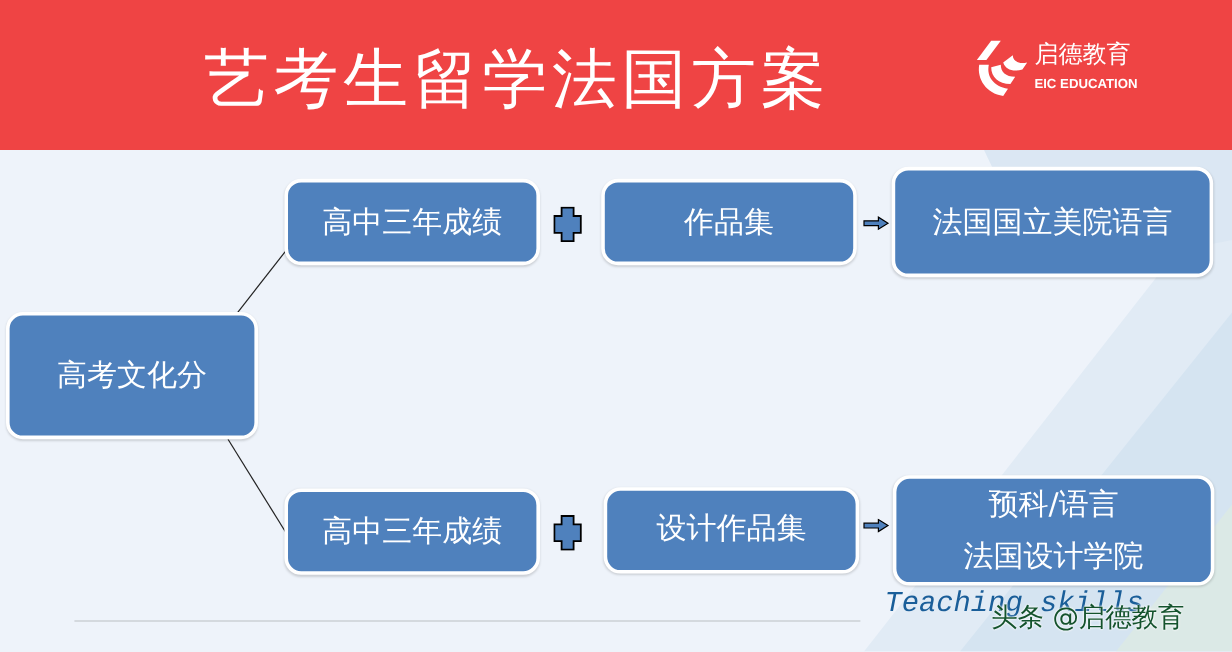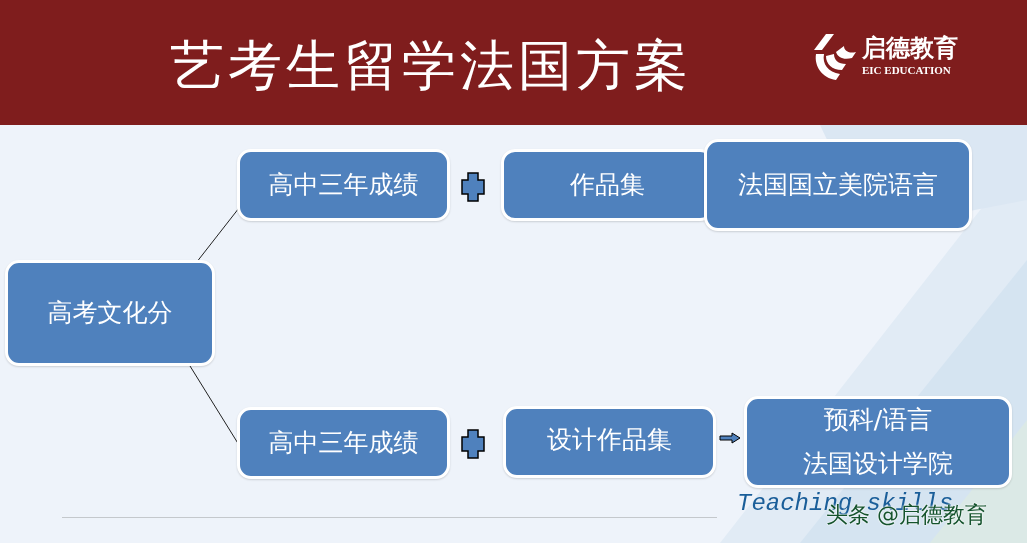--- a/index.html
+++ b/index.html
@@ -1,23 +1,23 @@
 <!DOCTYPE html>
 <html><head>
 <meta charset="utf-8">
 <style>
   * { margin:0; padding:0; box-sizing:border-box; }
   body { width:1027px; height:543px; overflow:hidden; background:#eef3fa; position:relative;
          font-family:"DejaVu Sans","Liberation Sans",sans-serif; }
-  .header { position:absolute; left:0; top:0; width:1027px; height:125px; background:#7f1d1d; }
+  .header { position:absolute; left:0; top:0; width:1027px; height:125px; background:#ef4444; }
   .title { position:absolute; left:170px; top:30px; font-family:"DejaVu Serif","Liberation Serif",serif;
            font-size:54px; color:#ffffff; letter-spacing:4px; white-space:nowrap; }
   .logo { position:absolute; left:812px; top:32px; width:180px; height:50px; }
-  .logo-cn { position:absolute; left:50px; top:0; font-size:24px; font-weight:bold; color:#fff; white-space:nowrap; }
-  .logo-en { position:absolute; left:50px; top:32px; font-family:Liberation Serif, serif;
+  .logo-cn { position:absolute; left:50px; top:0; font-size:20px; font-weight:normal; color:#fff; white-space:nowrap; }
+  .logo-en { position:absolute; left:50px; top:32px; font-family:Liberation Sans, sans-serif;
              font-size:11px; font-weight:bold; color:#fff; white-space:nowrap; }
   .deco { position:absolute; left:0; top:125px; width:1027px; height:418px; overflow:hidden; }
   .node { position:absolute; background:#4f81bd; border:3px solid #ffffff; border-radius:14px;
           color:#fff; display:flex; flex-direction:column; align-items:center; justify-content:center;
           text-align:center; font-size:25px; line-height:32px; box-shadow:0 1px 2px rgba(0,0,0,0.15); }
   .node span { display:block; white-space:nowrap; }
   .plus { position:absolute; width:24px; height:30px; }
   .arrow { position:absolute; width:22px; height:12px; }
   .divider { position:absolute; left:62px; top:517px; width:655px; height:1px; background:#c4c8cc; }
   .watermark { position:absolute; left:737px; top:490px; font-family:Liberation Mono, monospace; font-style:italic;
@@ -60,21 +60,21 @@
 </div>
 <svg class="plus" style="left:461px;top:172px;" viewBox="0 0 24 30">
   <path d="M7 1 H17 V8 H23 V22 H17 V29 H7 V22 H1 V8 H7 Z" fill="#4f81bd" stroke="#000" stroke-width="1.5"></path>
 </svg>
 <div class="node" style="left:501px;top:149px;width:213px;height:72px;">
   <span>作品集</span>
 </div>
 <svg class="arrow" style="left:719px;top:180px;" viewBox="0 0 22 12">
   <path d="M1 4 H13 V1 L21 6 L13 11 V8 H1 Z" fill="#4f81bd" stroke="#000" stroke-width="1"></path>
 </svg>
-<div class="node" style="left:704px;top:139px;width:268px;height:92px;gap:26px;">
+<div class="node" style="left:743px;top:139px;width:268px;height:92px;gap:26px;">
   <span>法国国立美院语言</span>
 </div>
 
 <div class="node" style="left:237px;top:407px;width:213px;height:72px;">
   <span>高中三年成绩</span>
 </div>
 <svg class="plus" style="left:461px;top:429px;" viewBox="0 0 24 30">
   <path d="M7 1 H17 V8 H23 V22 H17 V29 H7 V22 H1 V8 H7 Z" fill="#4f81bd" stroke="#000" stroke-width="1.5"></path>
 </svg>
 <div class="node" style="left:503px;top:406px;width:213px;height:72px;font-family:Liberation Mono, monospace;">

